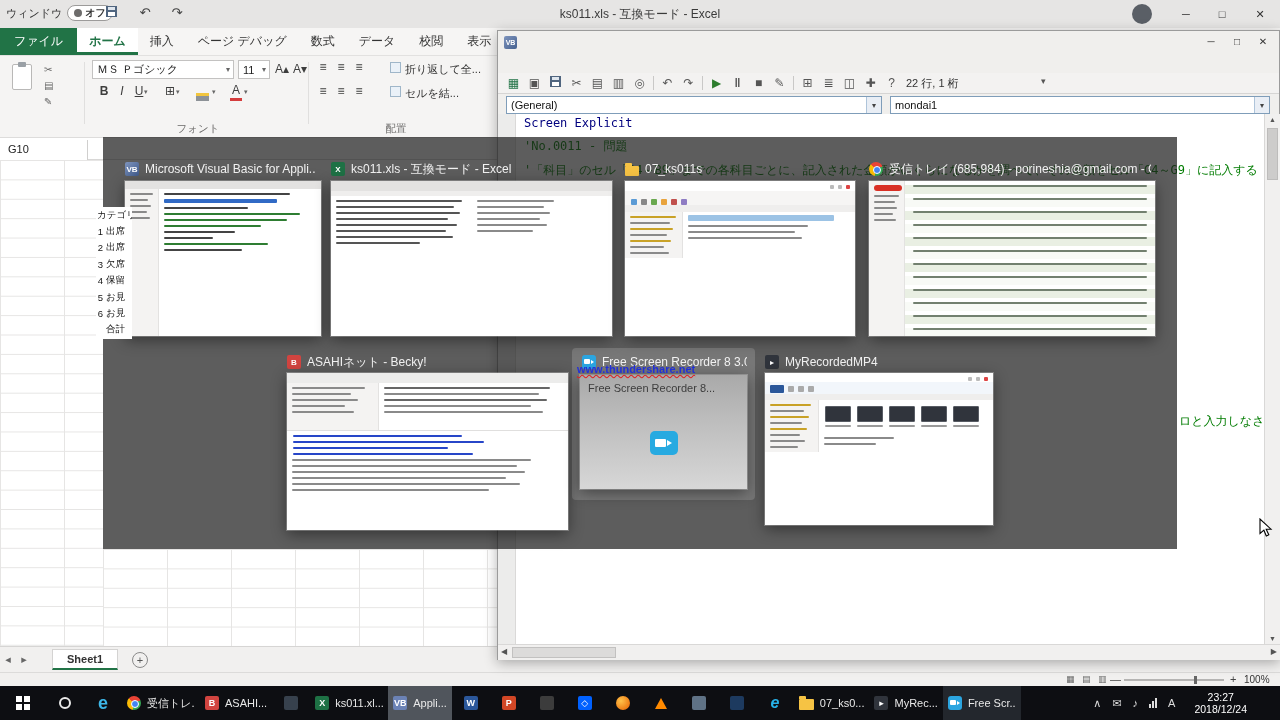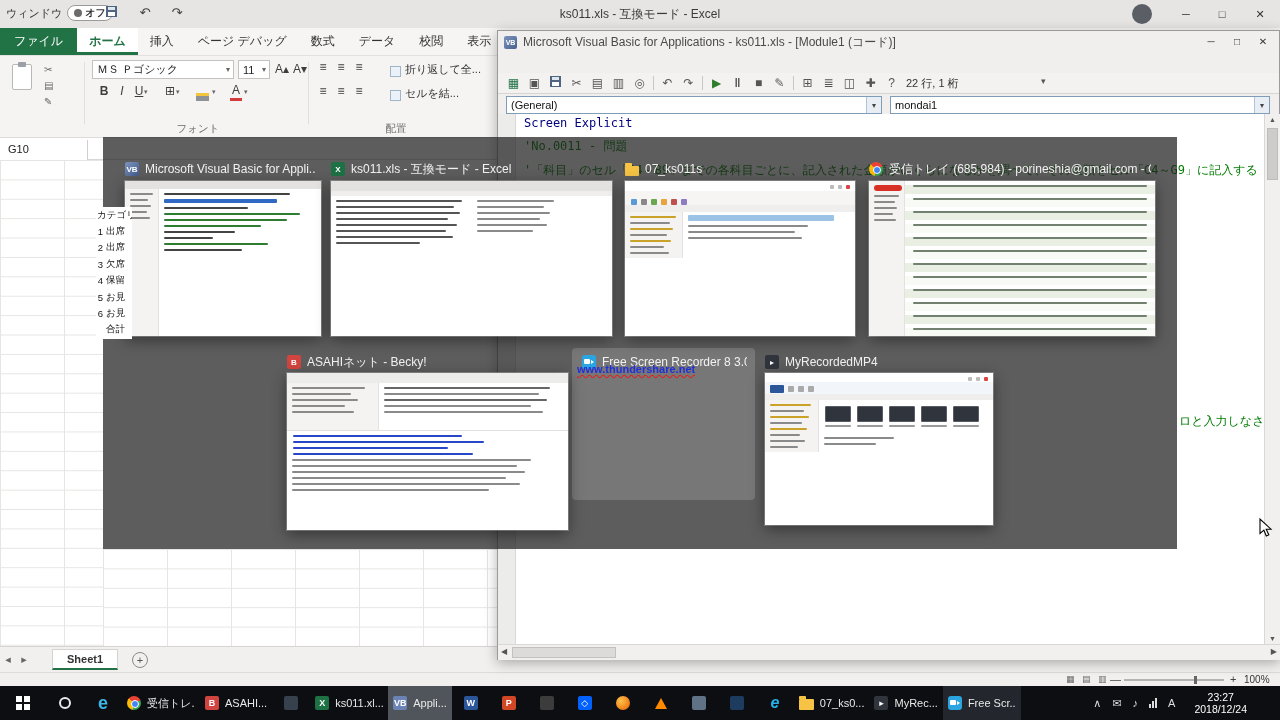--- a/index.html
+++ b/index.html
@@ -29,21 +29,21 @@
   .clipbig{position:absolute;left:12px;top:8px;width:20px;height:26px;background:#fff;border:1px solid #b9b8b7;border-radius:2px}
   .clipbig::before{content:"";position:absolute;left:5px;top:-3px;width:8px;height:5px;background:#9aa0a6;border-radius:1px}
   .cmini{position:absolute;left:44px;font-size:10px;color:#666}
   .combo{position:absolute;height:19px;background:#fff;border:1px solid #c3c2c1;font-size:11px;display:flex;align-items:center;padding-left:4px;color:#222;overflow:hidden;white-space:nowrap}
   .combo .cbtn{margin-left:auto;font-size:8px;color:#666;padding:0 3px}
   .ric{position:absolute;font-size:12px;color:#3d3d3d;width:16px;text-align:center}
   .mcaret{position:absolute;font-size:7px;color:#666}
   .bucket{display:block;width:13px;height:8px;background:#8d9297}
   .bucket::after{content:"";display:block;margin-top:9px;width:13px;height:3px;background:#f2c53d}
   .cbar{display:block;height:3px;background:#d43c3c;width:12px;margin:1px auto 0}
-  .rlabel{position:absolute;display:flex;align-items:flex-end;gap:4px;font-size:11px;color:#333;white-space:nowrap}
+  .rlabel{position:absolute;display:flex;align-items:flex-start;gap:4px;font-size:11px;color:#333;white-space:nowrap}
   .mini{display:inline-block;width:11px;height:11px;border:1px solid #9fb6c9;background:#eaf1f8}
   .glabel{position:absolute;top:66px;width:60px;text-align:center;font-size:10.5px;color:#6a6968}
   .fbar{position:absolute;left:0;top:140px;width:1280px;height:20px;background:#fff;border-bottom:1px solid #d8d7d6;z-index:1}
   .namebox{position:absolute;left:0;top:0;width:88px;height:20px;border-right:1px solid #d0cfce;font-size:11px;line-height:19px;padding-left:8px;color:#222;background:#fff}
   .grid{position:absolute;background-color:#fff;z-index:1;
     background-image:linear-gradient(to right,#e6e5e4 1px,transparent 1px),linear-gradient(to bottom,#e6e5e4 1px,transparent 1px);
     background-size:64px 19.4px}
   .datastrip{position:absolute;left:96px;top:207px;width:36px;height:132px;background:#fff;z-index:55;font-size:9.5px;color:#141414;overflow:hidden}
   .dr{height:16.4px;display:flex;gap:3px;align-items:center;white-space:nowrap;padding-left:1px}
   .dn{width:6px;text-align:right;flex:0 0 6px}
@@ -264,21 +264,20 @@
     <span class="ztrack">
         <i class="zthumb"></i>
       </span>
     <span class="zoomctl" style="left:1230px">+</span>
     <span class="zoomlvl">100%</span>
   </div>
 
   <section class="vba">
     <div class="vtitle">
       <span class="vbaicon">VB</span>
-      <span class="vtitletext">Microsoft Visual Basic for Applications - ks011.xls - [Module1 (コード)]</span>
       <span class="vwc" style="right:56px">─</span>
       <span class="vwc" style="right:30px">□</span>
       <span class="vwc" style="right:4px">✕</span>
     </div>
     <div class="vtb">
       <span class="vi" style="color:#217346">▦</span>
       <span class="vi">▣</span>
       <span class="vi"><i class="flp"></i></span>
       <span class="vi">✂</span>
       <span class="vi">▤</span>
@@ -494,20 +493,24 @@
           <i class="ln" style="width:81%"></i>
           <i class="ln" style="width:70%"></i>
       </div>
     </div>
 
     <div class="ttitle" style="left:479px;top:217px;width:165px">
       <span class="ti ti-cam"></span>
       <span>Free Screen Recorder 8 3.0</span>
     </div>
     <span class="wm">www.thundershare.net</span>
+    <div class="tbox t-rec" style="left:477px;top:238px;width:167px;height:114px">
+      <span class="rec-head">Free Screen Recorder 8...</span>
+      <span class="rec-tile"></span>
+    </div>
 
     <div class="ttitle" style="left:662px;top:217px;width:220px">
       <span class="ti ti-vid">▸</span>
       <span>MyRecordedMP4</span>
     </div>
     <div class="tbox" style="left:662px;top:236px;width:228px;height:152px">
       <div style="height:9px;display:flex;justify-content:flex-end;padding:2px 3px 0 0">
         <i class="ci" style="background:#bbb;width:4px;height:4px"></i>
           <i class="ci" style="background:#bbb;width:4px;height:4px"></i>
           <i class="ci" style="background:#d44;width:4px;height:4px"></i>

